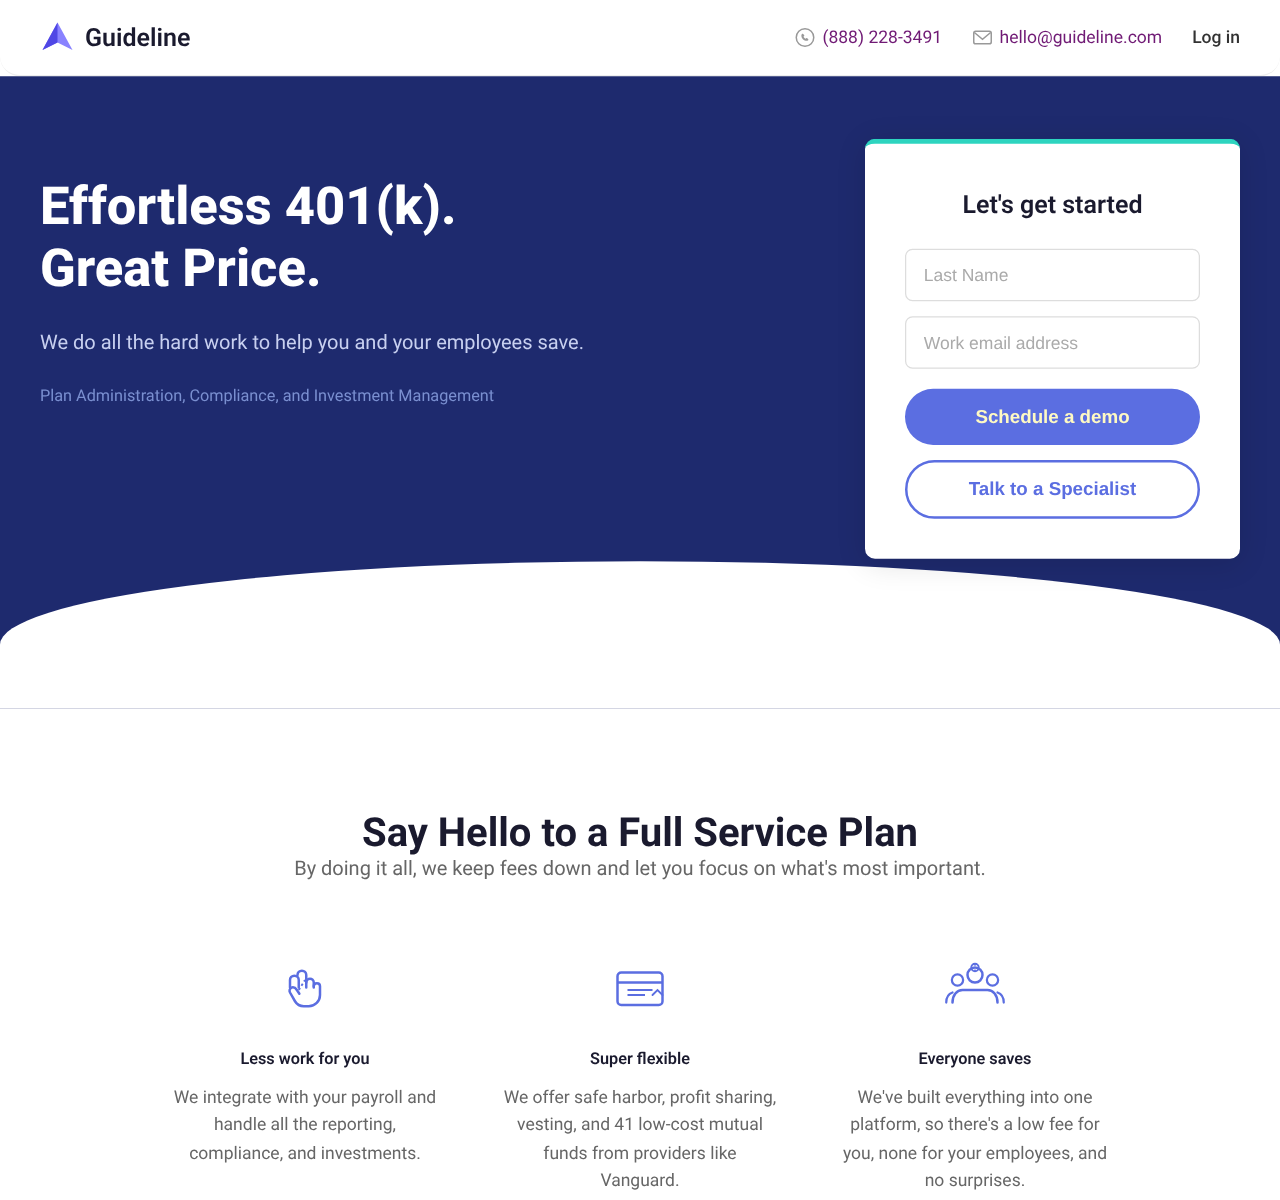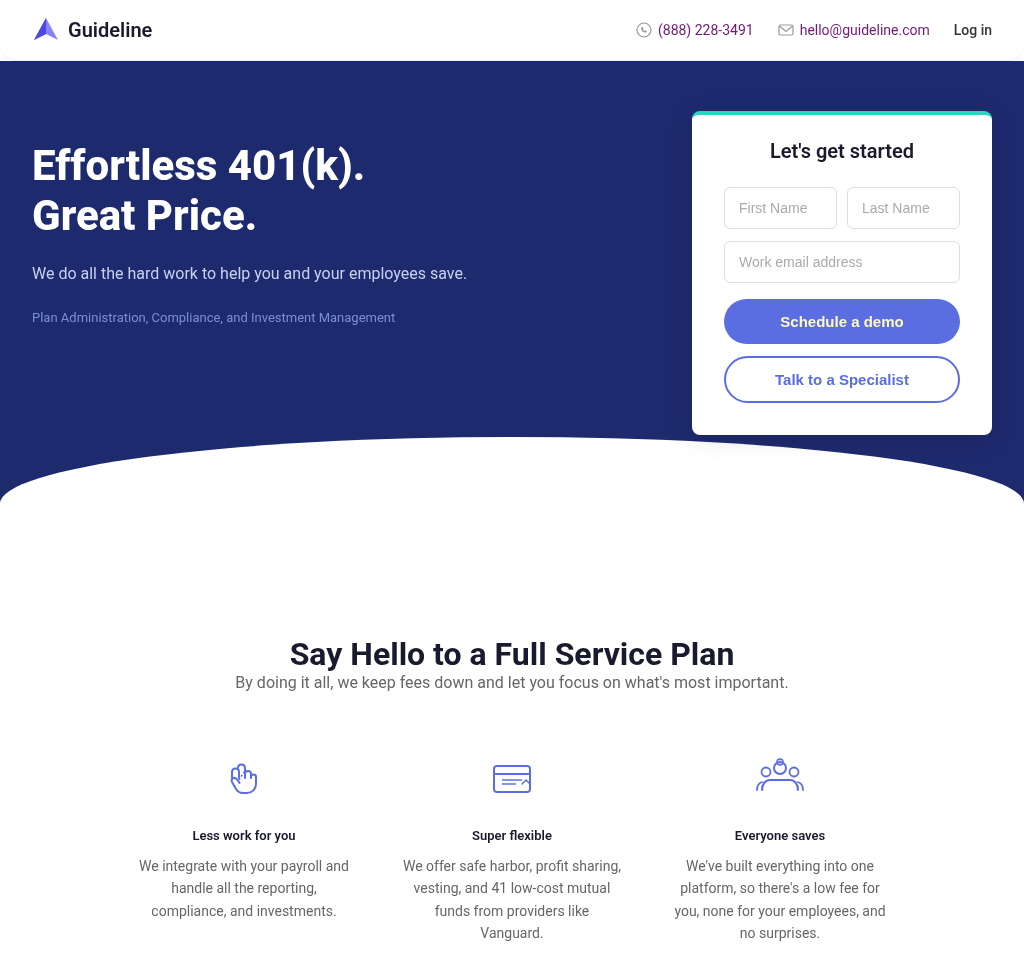--- a/index.html
+++ b/index.html
@@ -91,21 +91,21 @@
     }
     .hero-tags {
       font-size: 13px;
       color: #7a8fd0;
     }
 
     
     .form-card {
       background: #fff;
       border-radius: 8px;
-      padding: 24px 32px 32px;
+      padding: 36px 32px 32px;
       width: 257px;
       min-width: 300px;
       box-shadow: 0 4px 24px rgba(0,0,0,0.12);
       z-index: 3;
       border-top: 4px solid #2dd4bf;
       position: relative;
       margin-top: -10px;
     }
     .form-card-title {
       font-size: 20px;
@@ -236,21 +236,20 @@
 <section class="hero">
   <div class="hero-left">
     <h1 class="hero-title">Effortless 401(k).<br>Great Price.</h1>
     <p class="hero-subtitle">We do all the hard work to help you and your employees save.</p>
     <p class="hero-tags">Plan Administration, Compliance, and Investment Management</p>
   </div>
 
   <div class="form-card">
     <h2 class="form-card-title">Let's get started</h2>
     <div class="form-row">
-      <input class="form-input" type="text" placeholder="First Name" style="">
       <input class="form-input" type="text" placeholder="Last Name" style="">
     </div>
     <div style="margin-bottom:16px;">
       <input class="form-input" type="email" placeholder="Work email address" style="">
     </div>
     <button class="btn-primary">Schedule a demo</button>
     <button class="btn-secondary">Talk to a Specialist</button>
   </div>
 </section>
 

